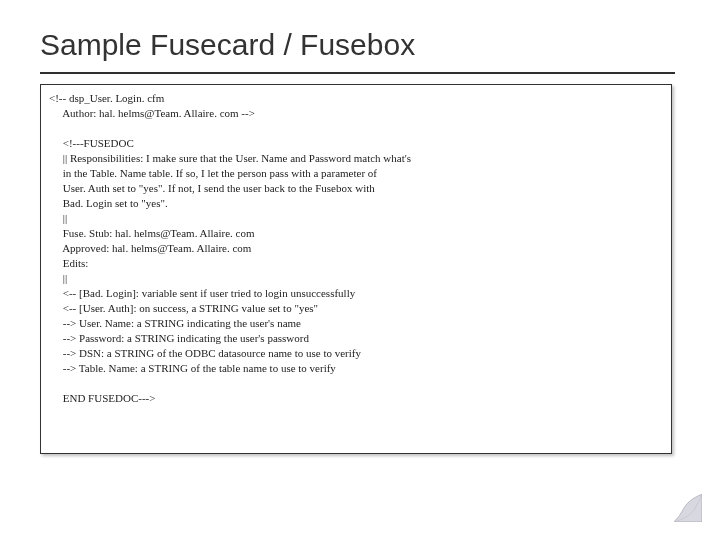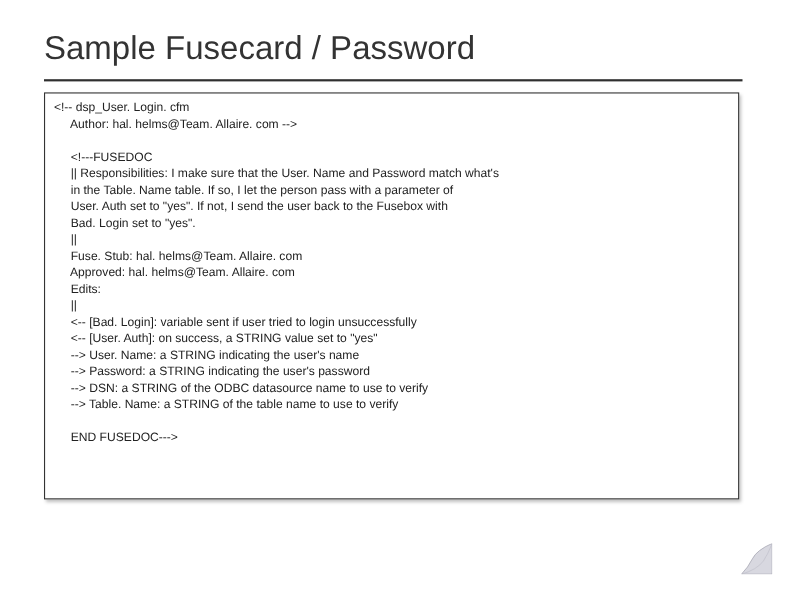--- a/index.html
+++ b/index.html
@@ -41,41 +41,41 @@
     width: 632px;
     height: 370px;
     border: 1px solid #333333;
     box-sizing: border-box;
     box-shadow: 2px 2px 3px rgba(0,0,0,0.25);
     background: #ffffff;
     padding: 6px 8px 0 8px;
   }
   pre.code {
     margin: 0;
-    font-family: Liberation Sans, sans-serif;
+    font-family: Liberation Serif, serif;
     font-size: 11px;
     line-height: 15px;
     color: #222222;
     white-space: pre;
   }
   .corner-fold {
     position: absolute;
     right: 18px;
     bottom: 18px;
     width: 28px;
     height: 28px;
   }
   .corner-fold svg { display: block; }
 </style>
 </head>
 <body>
 
 <div class="slide">
 
-  <div class="title">Sample Fusecard / Password</div>
+  <div class="title">Sample Fusecard / Fusebox</div>
   <div class="title-rule"></div>
 
   <div class="codebox">
     <pre class="code">&lt;!-- dsp_User. Login. cfm
      Author: hal. helms@Team. Allaire. com --&gt;
 
      &lt;!---FUSEDOC
      || Responsibilities: I make sure that the User. Name and Password match what's
      in the Table. Name table. If so, I let the person pass with a parameter of
      User. Auth set to "yes". If not, I send the user back to the Fusebox with

